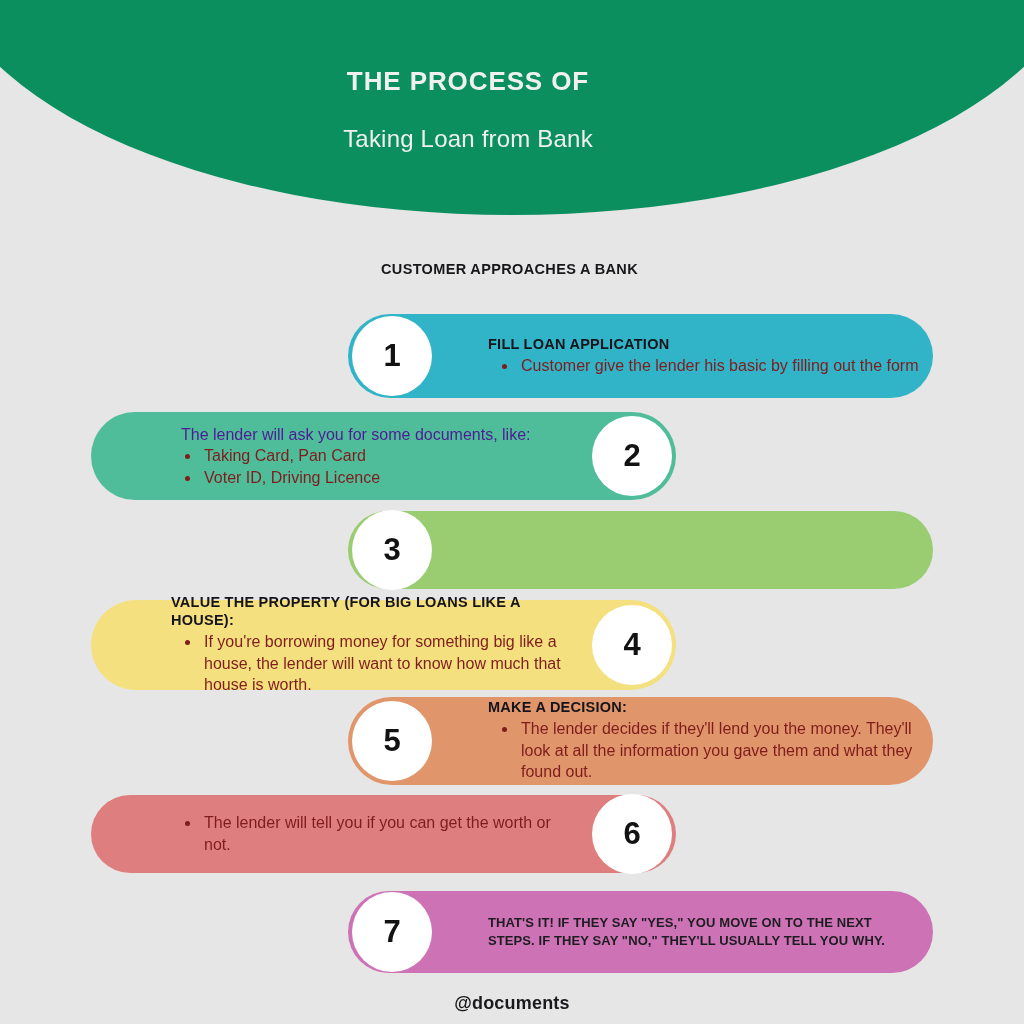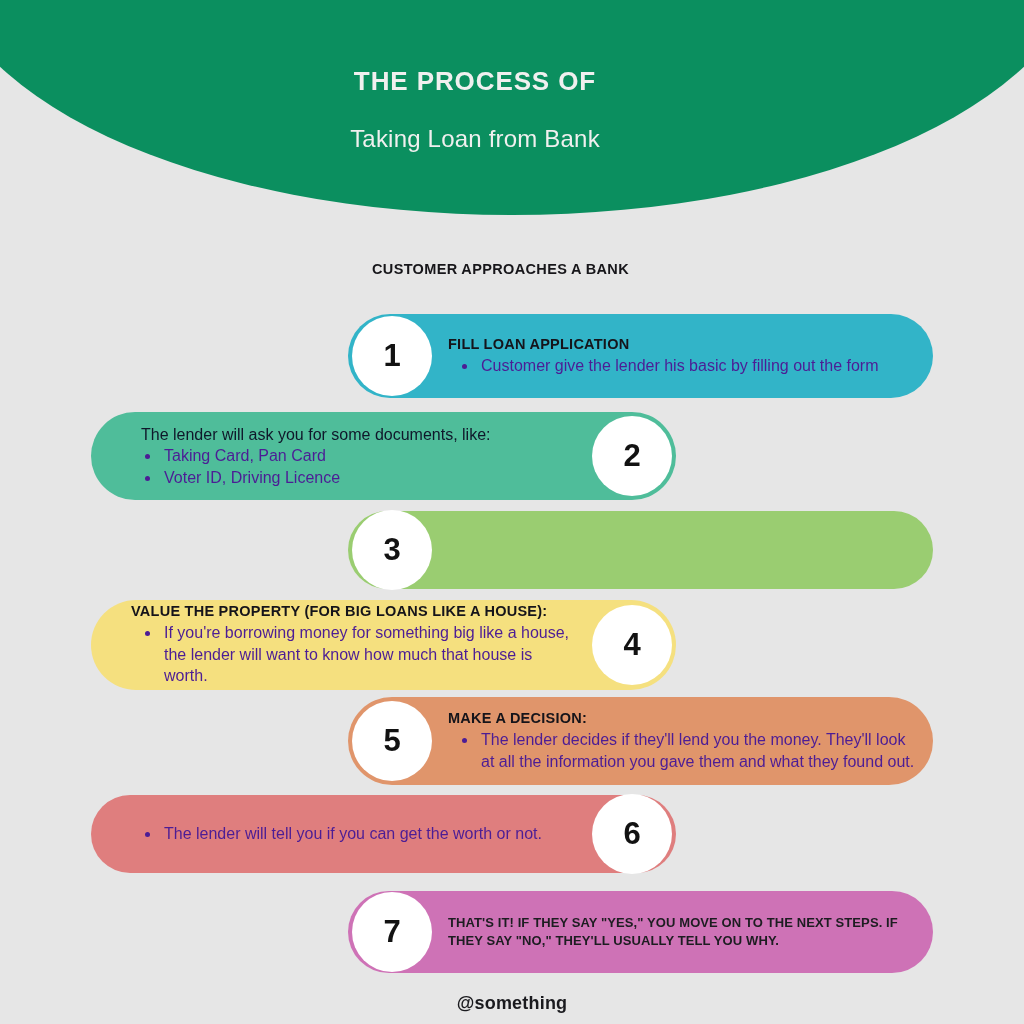--- a/index.html
+++ b/index.html
@@ -36,21 +36,21 @@
     position: absolute;
     left: -60px;
     top: -320px;
     width: 1144px;
     height: 535px;
     background: #0b8f5f;
     border-radius: 50% / 50%;
   }
   .header-text {
     position: absolute;
-    left: 9px;
+    left: 2px;
     top: 0;
     width: 932px;
     text-align: center;
   }
   .header-title {
     margin: 0;
     padding-top: 66px;
     font-size: 26px;
     font-weight: bold;
     letter-spacing: 0.9px;
@@ -61,21 +61,21 @@
     padding-top: 28px;
     font-size: 24px;
     font-weight: normal;
     letter-spacing: 0.2px;
     color: #f0f0ef;
   }
 
   
   .intro {
     position: absolute;
-    left: 372px;
+    left: 381px;
     top: 261px;
     font-size: 14.5px;
     font-weight: bold;
     letter-spacing: 0.35px;
     color: #17161a;
   }
 
   
   .steps {
     position: absolute;
@@ -107,46 +107,47 @@
     color: #121212;
     box-sizing: border-box;
   }
   .step.left  .num-circle { margin-left: 4px; }
   .step.right .num-circle { margin-right: 4px; }
 
   .step-body {
     flex: 1 1 auto;
     box-sizing: border-box;
     padding: 0 24px 0 14px;
+    margin-left: 40px;
   }
   .step.left  .step-body { padding-left: 16px; padding-right: 12px; }
   .step.right .step-body { padding-left: 40px; padding-right: 12px; }
 
   .step-title {
     font-size: 14.5px;
     font-weight: bold;
     letter-spacing: 0.25px;
     color: #15141a;
     margin: 0 0 2px 0;
     line-height: 1.2;
   }
   .step-lead {
     font-size: 16px;
-    color: #0f172a;
+    color: #4c1d95;
     margin: 0 0 0 10px;
     line-height: 1.35;
   }
   .step-list {
     margin: 0;
     padding: 0 0 0 30px;
     list-style: disc;
   }
   .step-list li {
     font-size: 16px;
-    color: #4c1d95;
+    color: #7f1d1d;
     line-height: 1.35;
     margin: 0;
     padding-left: 3px;
   }
   .step-plain {
     font-size: 13px;
     color: #1d1d21;
     line-height: 1.38;
     margin: 0;
     letter-spacing: 0.1px;
@@ -230,13 +231,13 @@
       </div>
     </div>
     <div class="step left" style="top: 891px; height: 82px; background: rgb(206, 114, 182);">
       <div class="num-circle">7</div>
       <div class="step-body">
         <div class="step-plain">THAT'S IT! IF THEY SAY "YES," YOU MOVE ON TO THE NEXT STEPS. IF THEY SAY "NO," THEY'LL USUALLY TELL YOU WHY.</div>
       </div>
     </div>
   </div>
 
-<div class="footer">@something</div>
+<div class="footer">@documents</div>
 
 </body></html>

